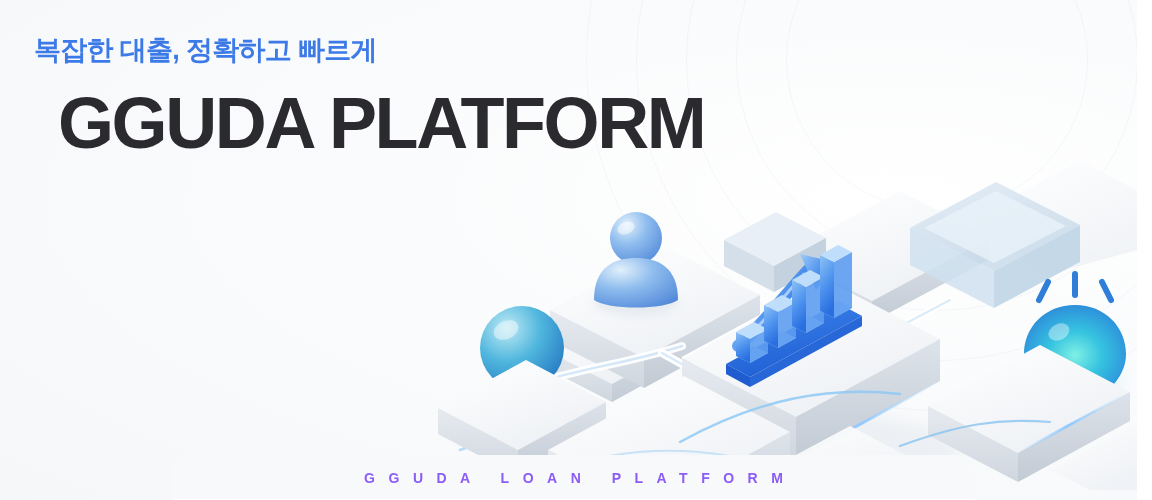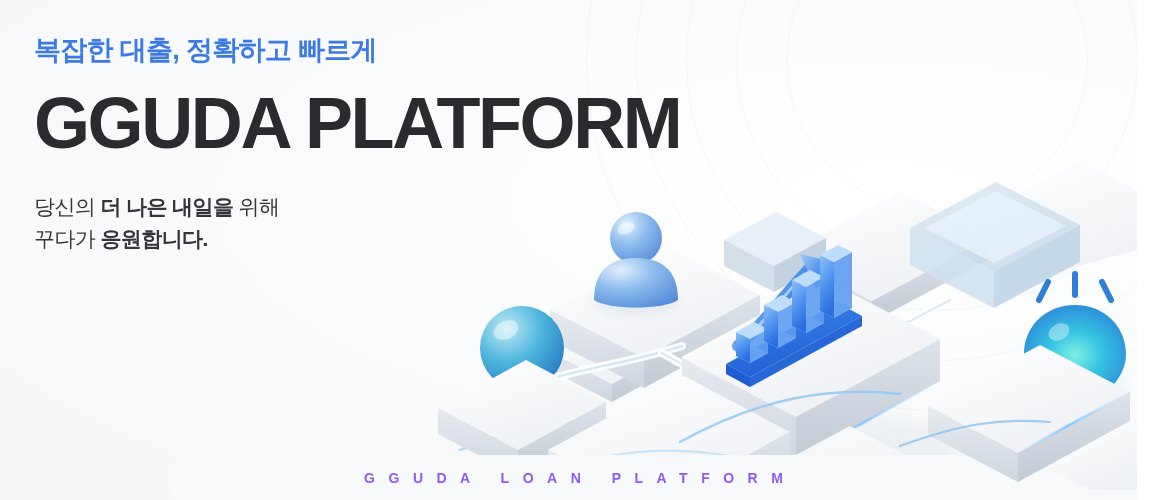--- a/index.html
+++ b/index.html
@@ -59,20 +59,21 @@
     white-space: nowrap;
   }
   .headline {
     margin-top: 21px;
     font-size: 72px;
     font-weight: 700;
     letter-spacing: -2.4px;
     color: #2b2b2f;
     line-height: 1.0;
     white-space: nowrap;
+    margin-left: 24px;
   }
   .sub {
     margin-top: 32px;
     font-size: 21px;
     color: #34343a;
     line-height: 1.52;
     letter-spacing: -0.6px;
   }
   .sub .w-reg { font-weight: 500; }
   .sub .w-bold { font-weight: 800; }
@@ -121,24 +122,20 @@
     <span></span>
       <span></span>
       <span></span>
       <span></span>
       <span></span>
   </div>
 
   <div class="copy">
     <div class="eyebrow">복잡한 대출, 정확하고 빠르게</div>
     <div class="headline">GGUDA PLATFORM</div>
-    <div class="sub">
-      <div><span class="w-reg">당신의 </span><span class="w-bold">더 나은 내일을</span><span class="w-reg"> 위해</span></div>
-      <div><span class="w-reg">꾸다가 </span><span class="w-bold">응원합니다.</span></div>
-    </div>
   </div>
 
   <div class="illus">
     <svg viewBox="0 0 722 350" xmlns="http://www.w3.org/2000/svg">
       <defs>
         <linearGradient id="plateTop" x1="0" y1="0" x2="0.6" y2="1">
           <stop offset="0%" stop-color="#ffffff"></stop>
           <stop offset="100%" stop-color="#eef1f5"></stop>
         </linearGradient>
         <linearGradient id="plateSide" x1="0" y1="0" x2="0" y2="1">

